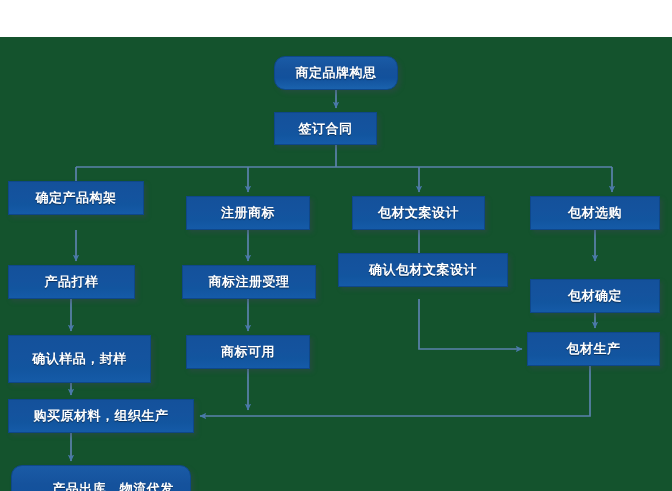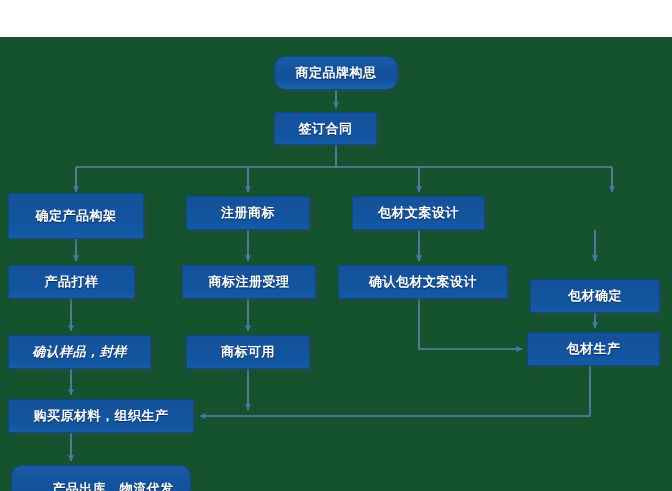--- a/index.html
+++ b/index.html
@@ -87,26 +87,27 @@
       <path d="M248,332 L248,373" marker-end="url(#ah)"></path>
 
       <path d="M590,329 L590,379 L200,379" marker-end="url(#ah)"></path>
 
       <path d="M71,396 L71,424" marker-end="url(#ah)"></path>
     </g>
   </svg>
 
   <div class="node rounded" style="left: 274px; top: 19px; width: 124px; height: 34px;">商定品牌构思</div>
   <div class="node" style="left: 274px; top: 75px; width: 103px; height: 33px;">签订合同</div>
-  <div class="node" style="left: 8px; top: 156px; width: 136px; height: 46px;">确定产品构架</div>
+  <div class="node" style="left: 8px; top: 144px; width: 136px; height: 34px;">确定产品构架</div>
   <div class="node" style="left: 186px; top: 159px; width: 124px; height: 34px; text-align: right;">注册商标</div>
   <div class="node" style="left: 352px; top: 159px; width: 133px; height: 34px;">包材文案设计</div>
+  <div class="node" style="left: 530px; top: 159px; width: 130px; height: 34px;">包材选购</div>
   <div class="node" style="left: 8px; top: 228px; width: 127px; height: 34px;">产品打样</div>
   <div class="node" style="left: 182px; top: 228px; width: 134px; height: 34px;">商标注册受理</div>
-  <div class="node" style="left: 338px; top: 228px; width: 170px; height: 34px;">确认包材文案设计</div>
+  <div class="node" style="left: 338px; top: 216px; width: 170px; height: 34px;">确认包材文案设计</div>
   <div class="node" style="left: 530px; top: 242px; width: 130px; height: 34px;">包材确定</div>
-  <div class="node" style="left: 8px; top: 298px; width: 143px; height: 34px; font-style: italic;">确认样品，封样</div>
+  <div class="node" style="left: 8px; top: 298px; width: 143px; height: 48px;">确认样品，封样</div>
   <div class="node" style="left: 186px; top: 298px; width: 124px; height: 34px;">商标可用</div>
   <div class="node" style="left: 527px; top: 295px; width: 133px; height: 34px;">包材生产</div>
   <div class="node" style="left: 8px; top: 362px; width: 186px; height: 34px;">购买原材料，组织生产</div>
   <div class="node rounded" style="left: 11px; top: 428px; width: 180px; height: 48px; padding-left: 24px;">产品出库，物流代发</div>
 
 </div>
 
 </body></html>

